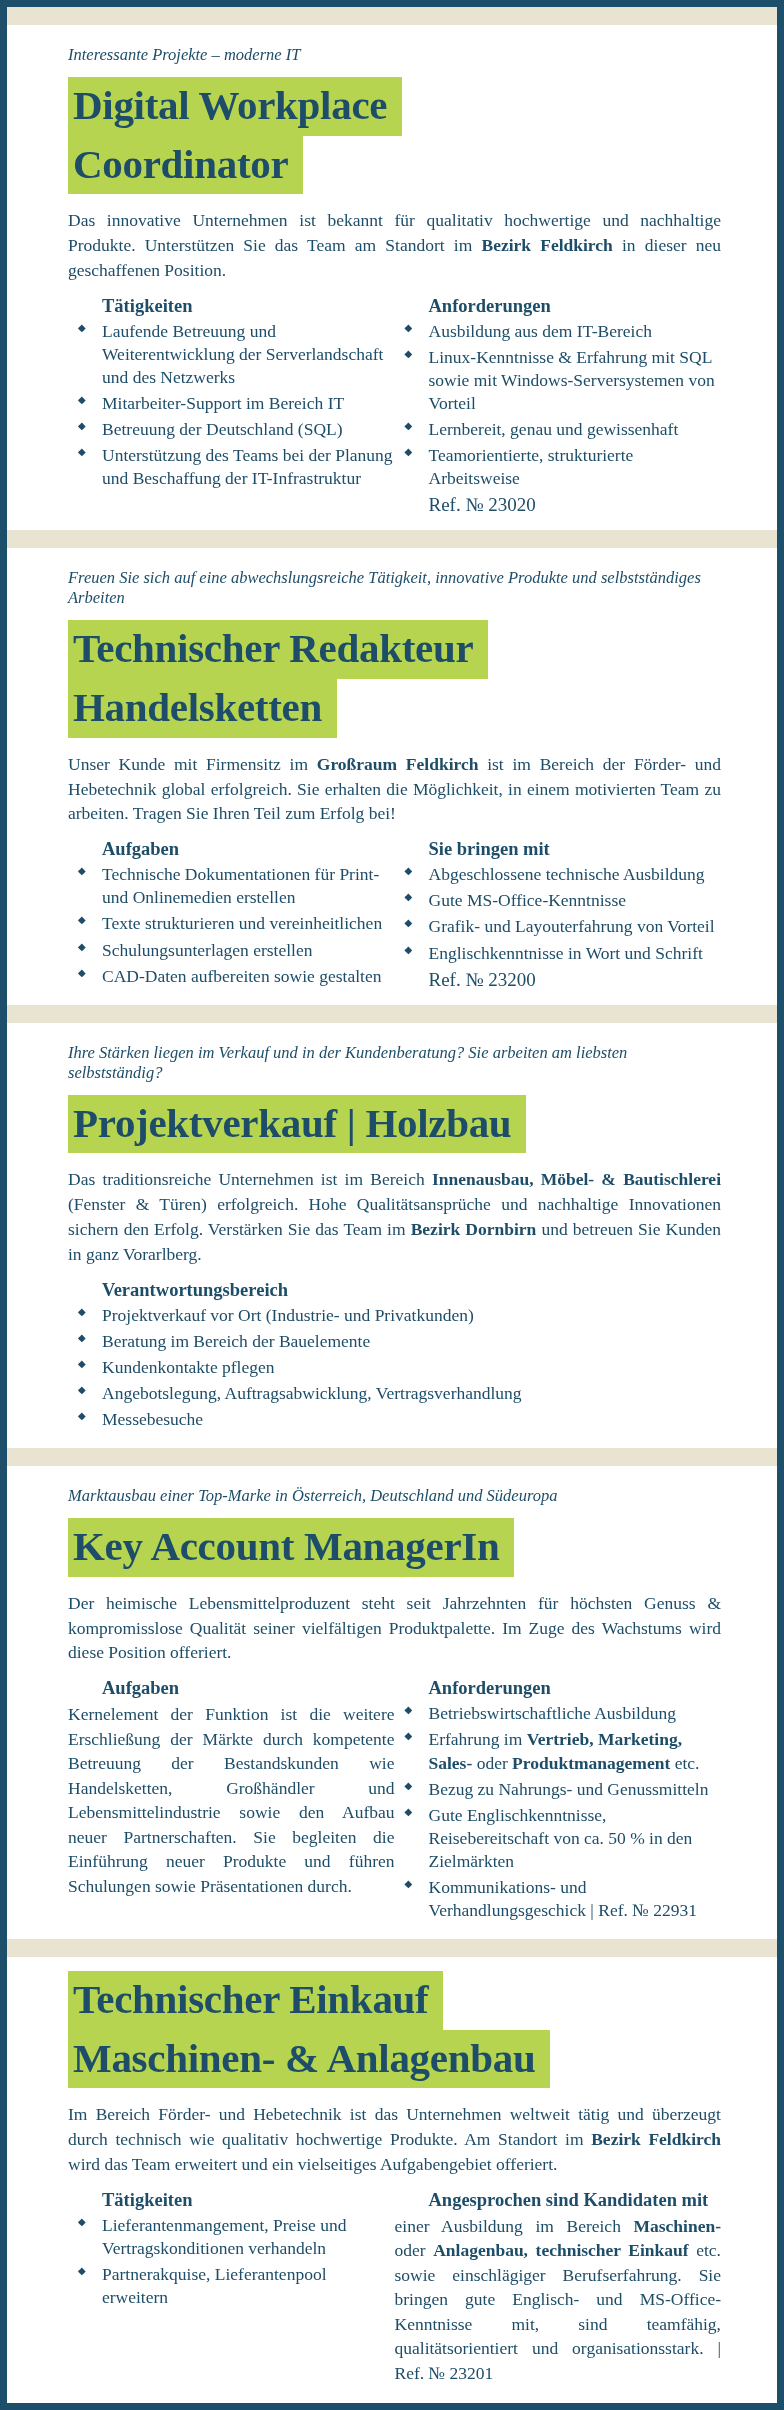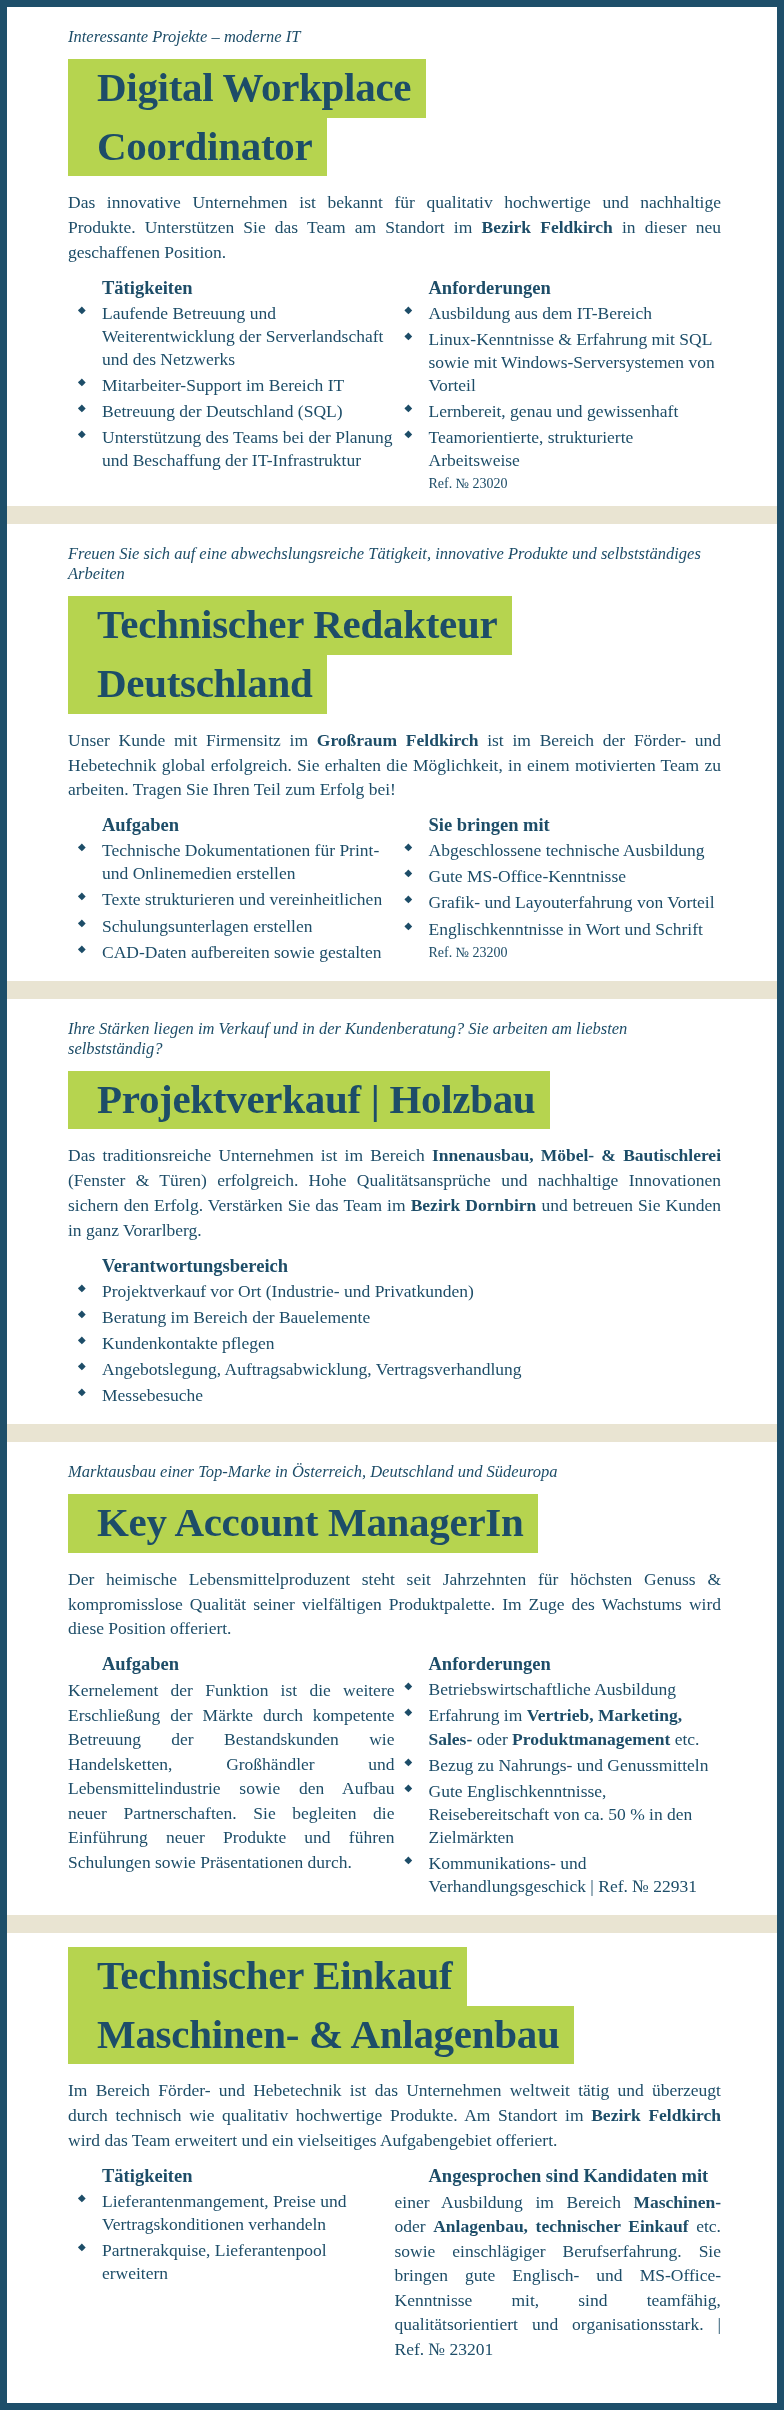--- a/index.html
+++ b/index.html
@@ -3,21 +3,21 @@
 <meta charset="utf-8">
 <style>
   * { box-sizing: border-box; }
   html, body { margin: 0; padding: 0; background: #ffffff; }
   .page {
     width: 784px;
     height: 2410px;
     border: 7px solid #1e4f6a;
     background: #ffffff;
     display: flex;
-    flex-direction: row;
+    flex-direction: column;
     overflow: hidden;
     font-family: "Liberation Serif", serif;
     color: #1d4d68;
   }
   .top-strip { height: 18px; background: #e9e4d2; flex: none; }
   .divider   { height: 18px; background: #e9e4d2; flex: none; }
 
   section.job { padding: 14px 56px 14px 61px; background: #fff; }
 
   .intro {
@@ -28,21 +28,21 @@
   h1.title {
     margin: 0 0 14px 0;
     font-size: 41px;
     font-weight: bold;
     line-height: 1.04;
     letter-spacing: -0.3px;
   }
   .hl {
     display: inline-block;
     background: #b6d44f;
-    padding: 7px 15px 9px 29px;
+    padding: 7px 15px 9px 5px;
   }
   .desc {
     font-size: 17.5px;
     line-height: 1.42;
     margin: 0 0 13px 0;
     text-align: justify;
     hyphens: auto;
   }
   .cols { display: flex; }
   .col  { flex: 1 1 0; min-width: 0; }
@@ -66,21 +66,21 @@
     font-size: 10px;
     font-family: "DejaVu Sans", sans-serif;
   }
   .col-text {
     font-size: 17.5px;
     line-height: 1.4;
     margin: 0;
     text-align: justify;
     hyphens: auto;
   }
-  .ref-line { margin: 4px 0 0 34px; font-size: 14px; }
+  .ref-line { margin: 4px 0 0 34px; font-size: 19px; }
   b { font-weight: bold; }
 </style>
 </head>
 <body>
 
 <div class="page">
   <div class="top-strip"></div>
 
   <div>
   <section class="job">
@@ -105,21 +105,21 @@
               <li><span class="marker">◆</span><span>Lernbereit, genau und gewissenhaft</span></li>
               <li><span class="marker">◆</span><span>Teamorientierte, strukturierte Arbeitsweise</span></li>
             </ul>
             <p class="ref-line">Ref. № 23020</p>
           </div>
         </div>
   </section>
 <div class="divider"></div>
   <section class="job">
     <p class="intro">Freuen Sie sich auf eine abwechslungsreiche Tätigkeit, innovative Produkte und selbstständiges Arbeiten</p>
-    <h1 class="title"><span class="hl">Technischer Redakteur</span><br><span class="hl">Deutschland</span></h1>
+    <h1 class="title"><span class="hl">Technischer Redakteur</span><br><span class="hl">Handelsketten</span></h1>
     <p class="desc">Unser Kunde mit Firmensitz im <b>Großraum Feldkirch</b> ist im Bereich der Förder- und Hebetechnik global erfolgreich. Sie erhalten die Möglichkeit, in einem motivierten Team zu arbeiten. Tragen Sie Ihren Teil zum Erfolg bei!</p>
     <div class="cols">
           <div class="col">
             <h3 class="col-heading">Aufgaben</h3>
             <ul class="col-list">
               <li><span class="marker">◆</span><span>Technische Dokumentationen für Print- und Onlinemedien erstellen</span></li>
               <li><span class="marker">◆</span><span>Texte strukturieren und vereinheitlichen</span></li>
               <li><span class="marker">◆</span><span>Schulungsunterlagen erstellen</span></li>
               <li><span class="marker">◆</span><span>CAD-Daten aufbereiten sowie gestalten</span></li>
             </ul>

